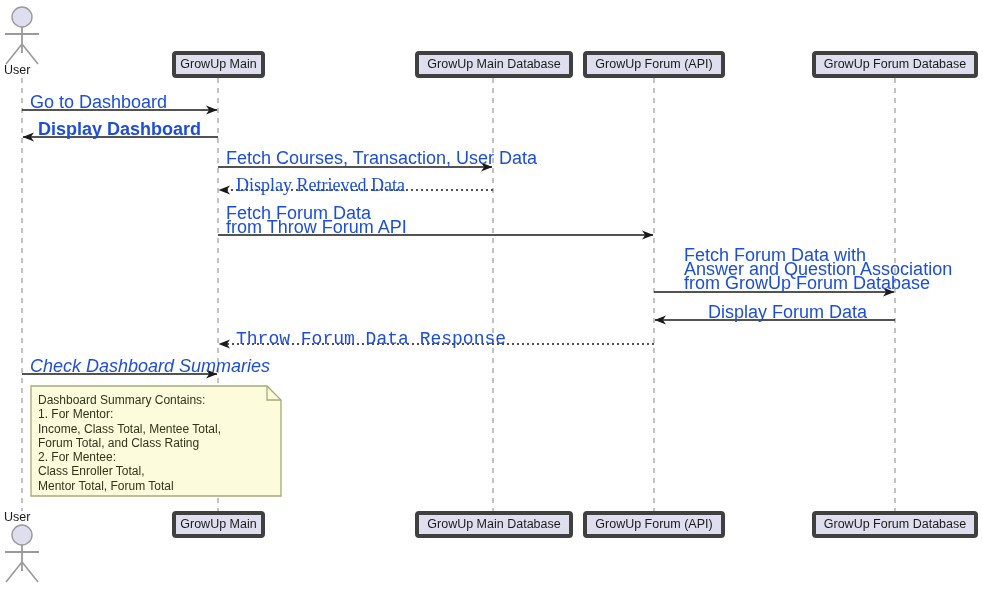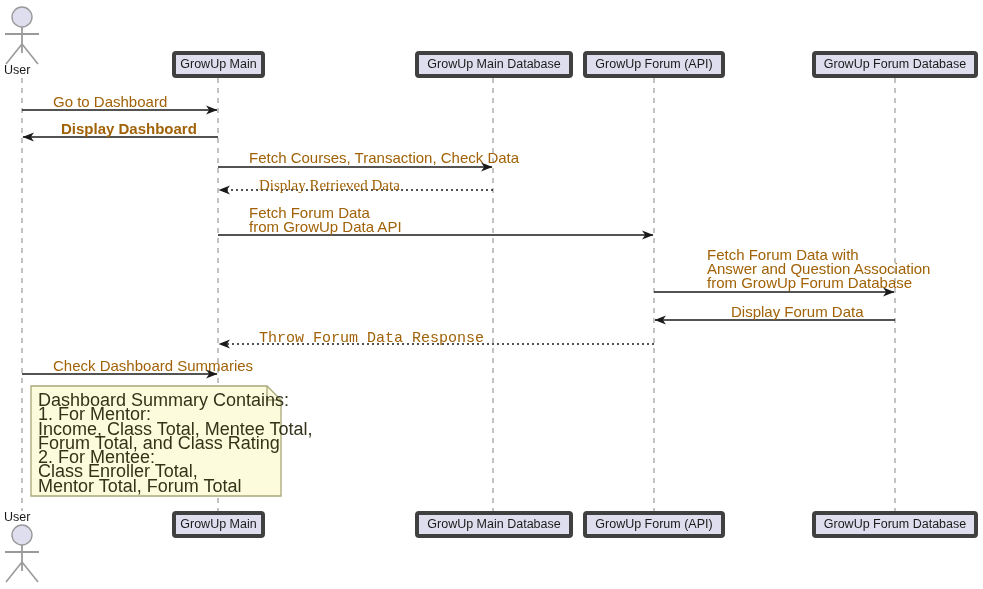--- a/index.html
+++ b/index.html
@@ -37,38 +37,37 @@
     display: flex;
     align-items: center;
     justify-content: center;
     white-space: nowrap;
     height: 27px;
     box-shadow: 0 0 0 0 transparent;
   }
   
   .msg-label {
     position: absolute;
-    color: #a16207;
-    font-size: 15px;
+    color: #1d4ed8;
+    font-size: 18px;
     line-height: 14px;
     white-space: pre;
-    margin-left: 23px;
   }
   
   .actor-label {
     position: absolute;
     color: #1a1a1a;
     font-size: 12.5px;
     line-height: 1;
     white-space: nowrap;
   }
   .note-text {
     position: absolute;
     color: #33331a;
-    font-size: 18px;
+    font-size: 12px;
     line-height: 14.3px;
     white-space: pre;
   }
 </style>
 </head>
 <body>
 
 <div id="diagram-root">
 
   <svg class="svg-layer" id="svg-layer" viewBox="0 0 983 589">
@@ -152,30 +151,30 @@
           <span>GrowUp Forum (API)</span>
         </div>
         <div class="participant-box" style="left: 812px; top: 511px; width: 166px;">
           <span>GrowUp Forum Database</span>
         </div>
       </div>
 
     <div id="message-labels">
         <div class="msg-label" style="left: 30px; top: 95px;">Go to Dashboard</div>
         <div class="msg-label" style="left: 38px; top: 122px; font-weight: bold;">Display Dashboard</div>
-        <div class="msg-label" style="left: 226px; top: 151px;">Fetch Courses, Transaction, Check Data</div>
+        <div class="msg-label" style="left: 226px; top: 151px;">Fetch Courses, Transaction, User Data</div>
         <div class="msg-label" style="left: 236px; top: 178px; font-family: Liberation Serif, serif;">Display Retrieved Data</div>
         <div class="msg-label" style="left: 226px; top: 206px;">Fetch Forum Data
-from GrowUp Data API</div>
+from Throw Forum API</div>
         <div class="msg-label" style="left: 684px; top: 248px;">Fetch Forum Data with
 Answer and Question Association
 from GrowUp Forum Database</div>
         <div class="msg-label" style="left: 708px; top: 305px;">Display Forum Data</div>
         <div class="msg-label" style="left: 236px; top: 332px; font-family: Liberation Mono, monospace;">Throw Forum Data Response</div>
-        <div class="msg-label" style="left: 30px; top: 359px;">Check Dashboard Summaries</div>
+        <div class="msg-label" style="left: 30px; top: 359px; font-style: italic;">Check Dashboard Summaries</div>
       </div>
 
     <div id="note-text-holder">
         <div class="note-text" style="left: 38px; top: 393px; width: 236px;">Dashboard Summary Contains:
 1. For Mentor:
 Income, Class Total, Mentee Total,
 Forum Total, and Class Rating
 2. For Mentee:
 Class Enroller Total,
 Mentor Total, Forum Total</div>

